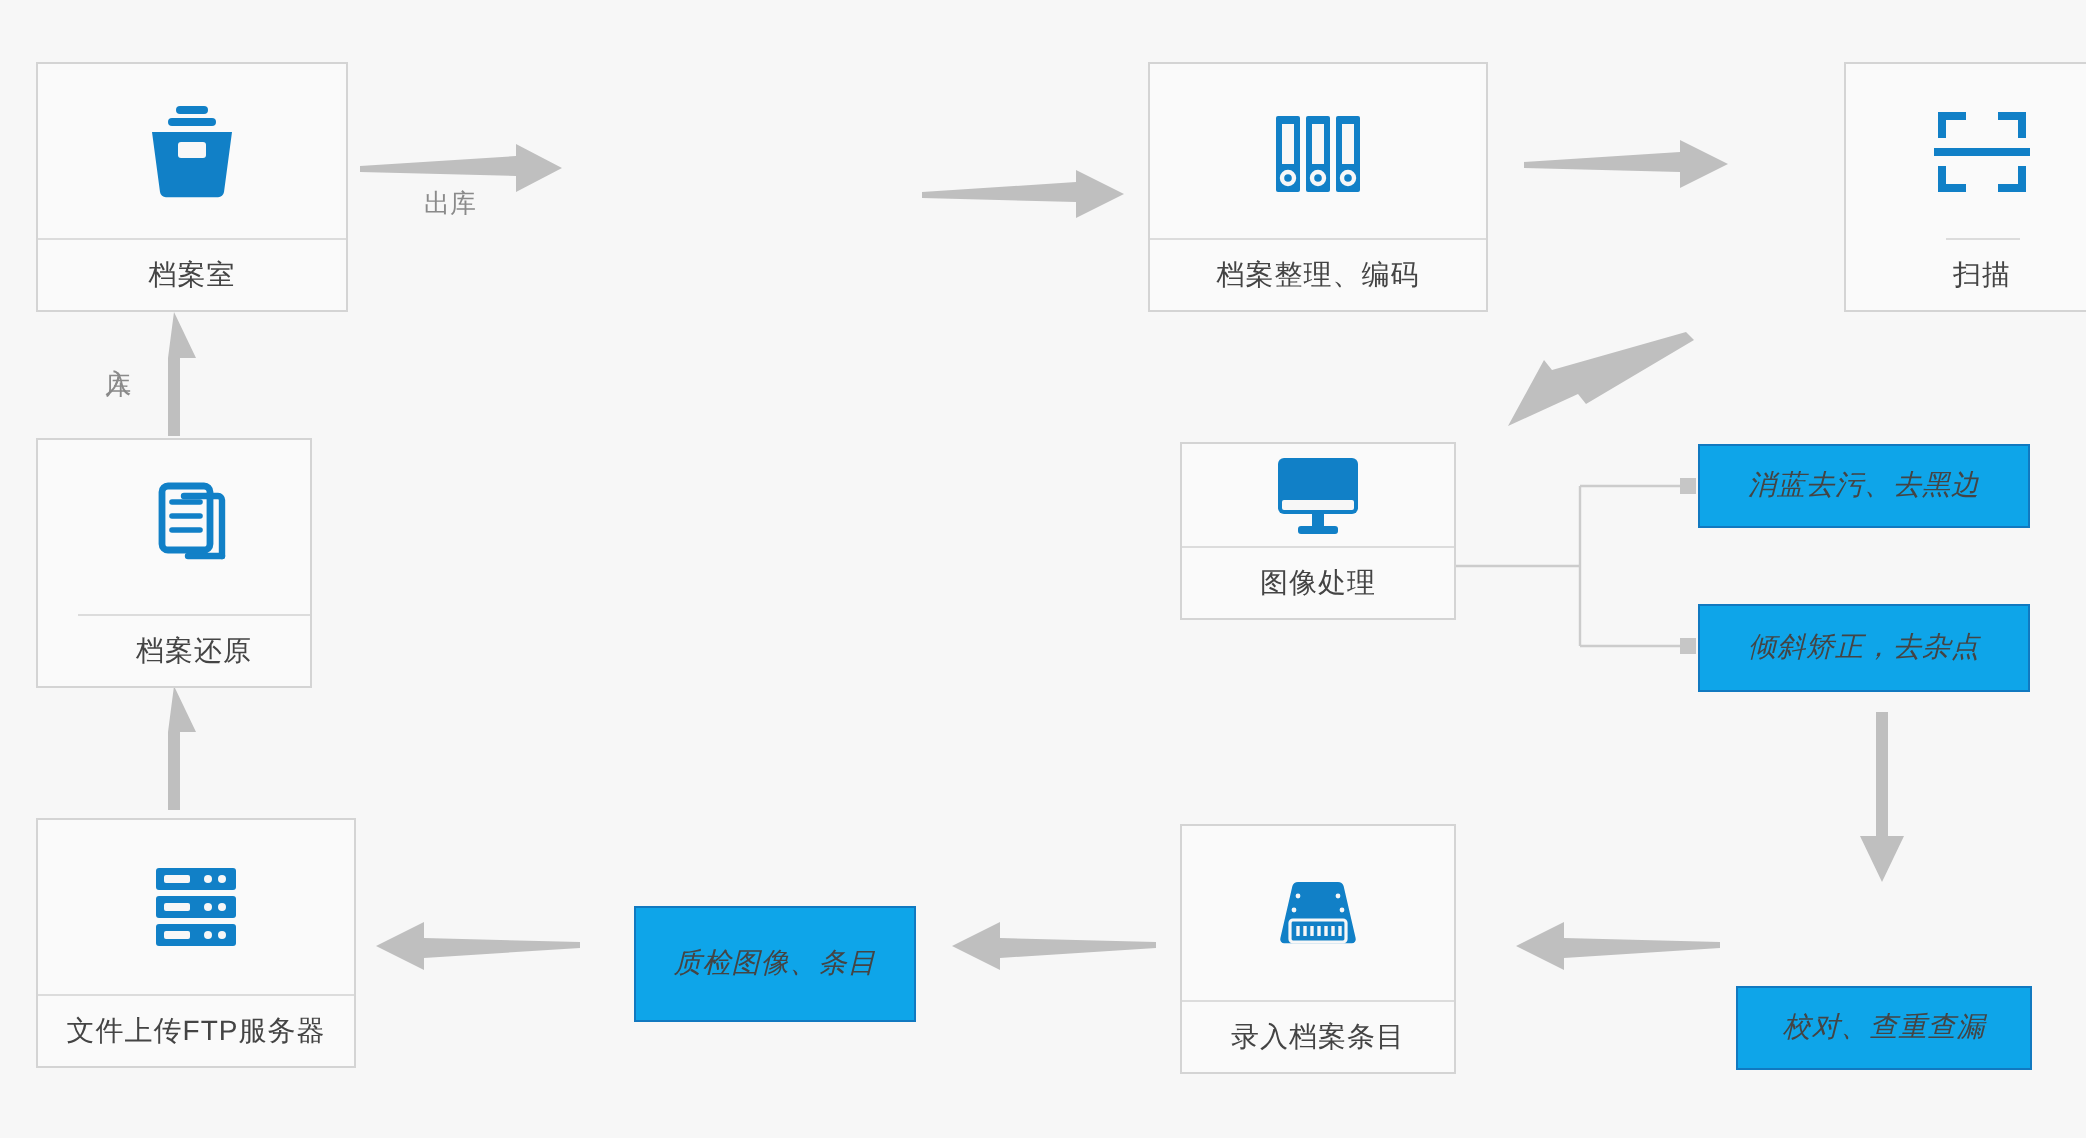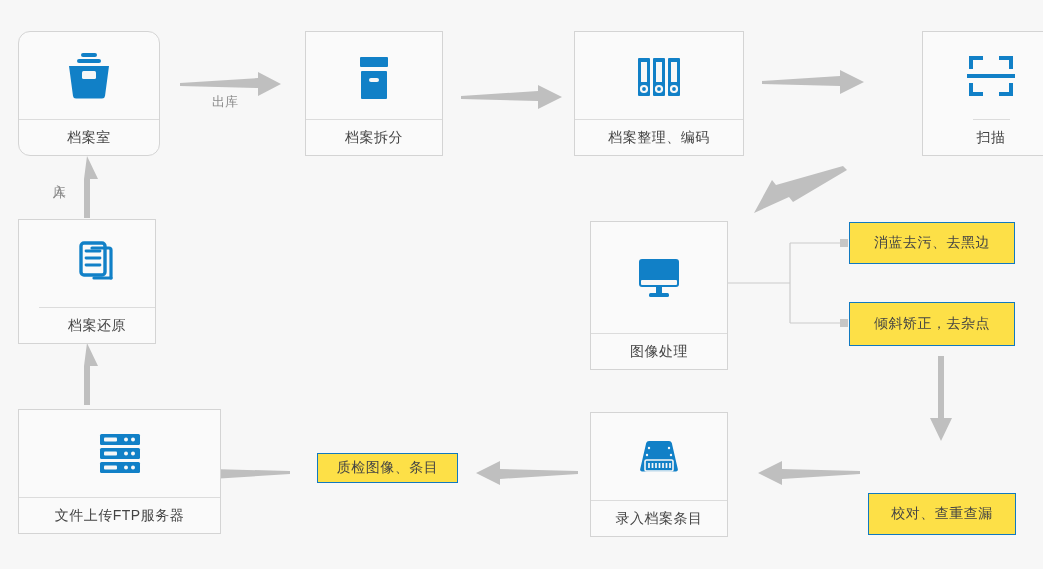--- a/index.html
+++ b/index.html
@@ -45,29 +45,30 @@
     line-height: 1;
     padding: 10px 4px 11px 4px;
     letter-spacing: .5px;
     white-space: nowrap;
   }
 
   
   .obox {
     position: absolute;
     box-sizing: border-box;
-    background: #fde047;
+    background: #0ea5e9;
     border: 1px solid #1179c0;
     display: flex;
     align-items: center;
     justify-content: center;
     color: #444;
     font-size: 14px;
     letter-spacing: .5px;
     white-space: nowrap;
+    font-style: italic;
   }
 
   
   .svg-layer {
     position: absolute;
     left: 0; top: 0;
     width: 1043px;
     height: 569px;
     pointer-events: none;
   }
@@ -136,42 +137,32 @@
 
     <g>
       <polygon fill="#bfbfbf" points="84,405 90,405 90,366 98,366 87,343 84,366"></polygon>
     </g>
 
     <g>
       <polygon fill="#bfbfbf" points="84,218 90,218 90,179 98,179 87,156 84,179"></polygon>
     </g>
   </svg>
 
-  <div class="card" style="left:18px; top:31px; width:142px; height:125px;border-radius:12px;">
+  <div class="card" style="left:18px; top:31px; width:156px; height:125px;">
     <div class="card-icon">
       <svg width="54" height="52" viewBox="0 0 54 52" xmlns="http://www.w3.org/2000/svg">
         <rect x="19" y="3" width="16" height="4" rx="2" fill="#1180c7"></rect>
         <rect x="15" y="9" width="24" height="4" rx="2" fill="#1180c7"></rect>
         <path d="M7 16 h40 l-4 30 a3 3 0 0 1 -3 2.6 h-26 a3 3 0 0 1 -3 -2.6 z" fill="#1180c7"></path>
         <rect x="20" y="21" width="14" height="8" rx="1.5" fill="#f7f7f7"></rect>
       </svg>
     </div>
     <div class="card-label">档案室</div>
   </div>
 
-  <div class="card" style="left:305px; top:31px; width:138px; height:125px;">
-    <div class="card-icon">
-      <svg width="50" height="52" viewBox="0 0 50 52" xmlns="http://www.w3.org/2000/svg">
-        <rect x="11" y="7" width="28" height="10" rx="1" fill="#1180c7"></rect>
-        <rect x="12" y="21" width="26" height="28" rx="1" fill="#1180c7"></rect>
-        <rect x="20" y="28" width="10" height="4" rx="2" fill="#f7f7f7"></rect>
-      </svg>
-    </div>
-    <div class="card-label">档案拆分</div>
-  </div>
 
   <div class="card" style="left:574px; top:31px; width:170px; height:125px;justify-content:flex-end;">
     <div class="card-icon">
       <svg width="58" height="52" viewBox="0 0 58 52" xmlns="http://www.w3.org/2000/svg">
         <g fill="#1180c7">
           <rect x="8" y="8" width="12" height="38" rx="1"></rect>
           <rect x="23" y="8" width="12" height="38" rx="1"></rect>
           <rect x="38" y="8" width="12" height="38" rx="1"></rect>
         </g>
         <g fill="#f7f7f7">
@@ -197,21 +188,21 @@
           <path d="M35 7 H45 V16"></path>
           <path d="M45 34 V43 H35"></path>
           <path d="M15 43 H5 V34"></path>
           <path d="M3 25 H47"></path>
         </g>
       </svg>
     </div>
     <div class="card-label">扫描</div>
   </div>
 
-  <div class="card" style="left:590px; top:221px; width:138px; height:149px;">
+  <div class="card" style="left:590px; top:221px; width:138px; height:89px;">
     <div class="card-icon">
       <svg width="54" height="48" viewBox="0 0 54 48" xmlns="http://www.w3.org/2000/svg">
         <rect x="7" y="5" width="40" height="28" rx="3" fill="#1180c7"></rect>
         <rect x="9" y="26" width="36" height="5" rx="1" fill="#f7f7f7"></rect>
         <rect x="24" y="33" width="6" height="7" fill="#1180c7"></rect>
         <rect x="17" y="39" width="20" height="4" rx="1.5" fill="#1180c7"></rect>
       </svg>
     </div>
     <div class="card-label">图像处理</div>
   </div>
@@ -225,21 +216,21 @@
         <g stroke="#1180c7" stroke-width="2.8" stroke-linecap="round">
           <path d="M14 13 h14"></path>
           <path d="M14 20 h14"></path>
           <path d="M14 27 h14"></path>
         </g>
       </svg>
     </div>
     <div class="card-label">档案还原</div>
   </div>
 
-  <div class="card" style="left:18px; top:409px; width:203px; height:125px;">
+  <div class="card" style="left:18px; top:409px; width:160px; height:125px;">
     <div class="card-icon">
       <svg width="54" height="52" viewBox="0 0 54 52" xmlns="http://www.w3.org/2000/svg">
         <g fill="#1180c7">
           <rect x="7" y="6" width="40" height="11" rx="1.5"></rect>
           <rect x="7" y="20" width="40" height="11" rx="1.5"></rect>
           <rect x="7" y="34" width="40" height="11" rx="1.5"></rect>
         </g>
         <g fill="#f7f7f7">
           <rect x="11" y="9.5" width="13" height="4" rx="1"></rect>
           <rect x="11" y="23.5" width="13" height="4" rx="1"></rect>
@@ -286,21 +277,21 @@
   </div>
 
   <div class="obox" style="left:849px; top:302px; width:166px; height:44px;">
     <span>倾斜矫正，去杂点</span>
   </div>
 
   <div class="obox" style="left:868px; top:453px; width:148px; height:42px;margin-top:40px;">
     <span>校对、查重查漏</span>
   </div>
 
-  <div class="obox" style="left:317px; top:453px; width:141px; height:30px;">
+  <div class="obox" style="left:317px; top:453px; width:141px; height:58px;">
     <span>质检图像、条目</span>
   </div>
 
   <div class="edge-label" style="left:212px; top:95px;">出库</div>
 
   <div class="edge-label vertical" style="left:52px; top:174px; height:44px;">入库</div>
 
 </div>
 
 </body></html>

